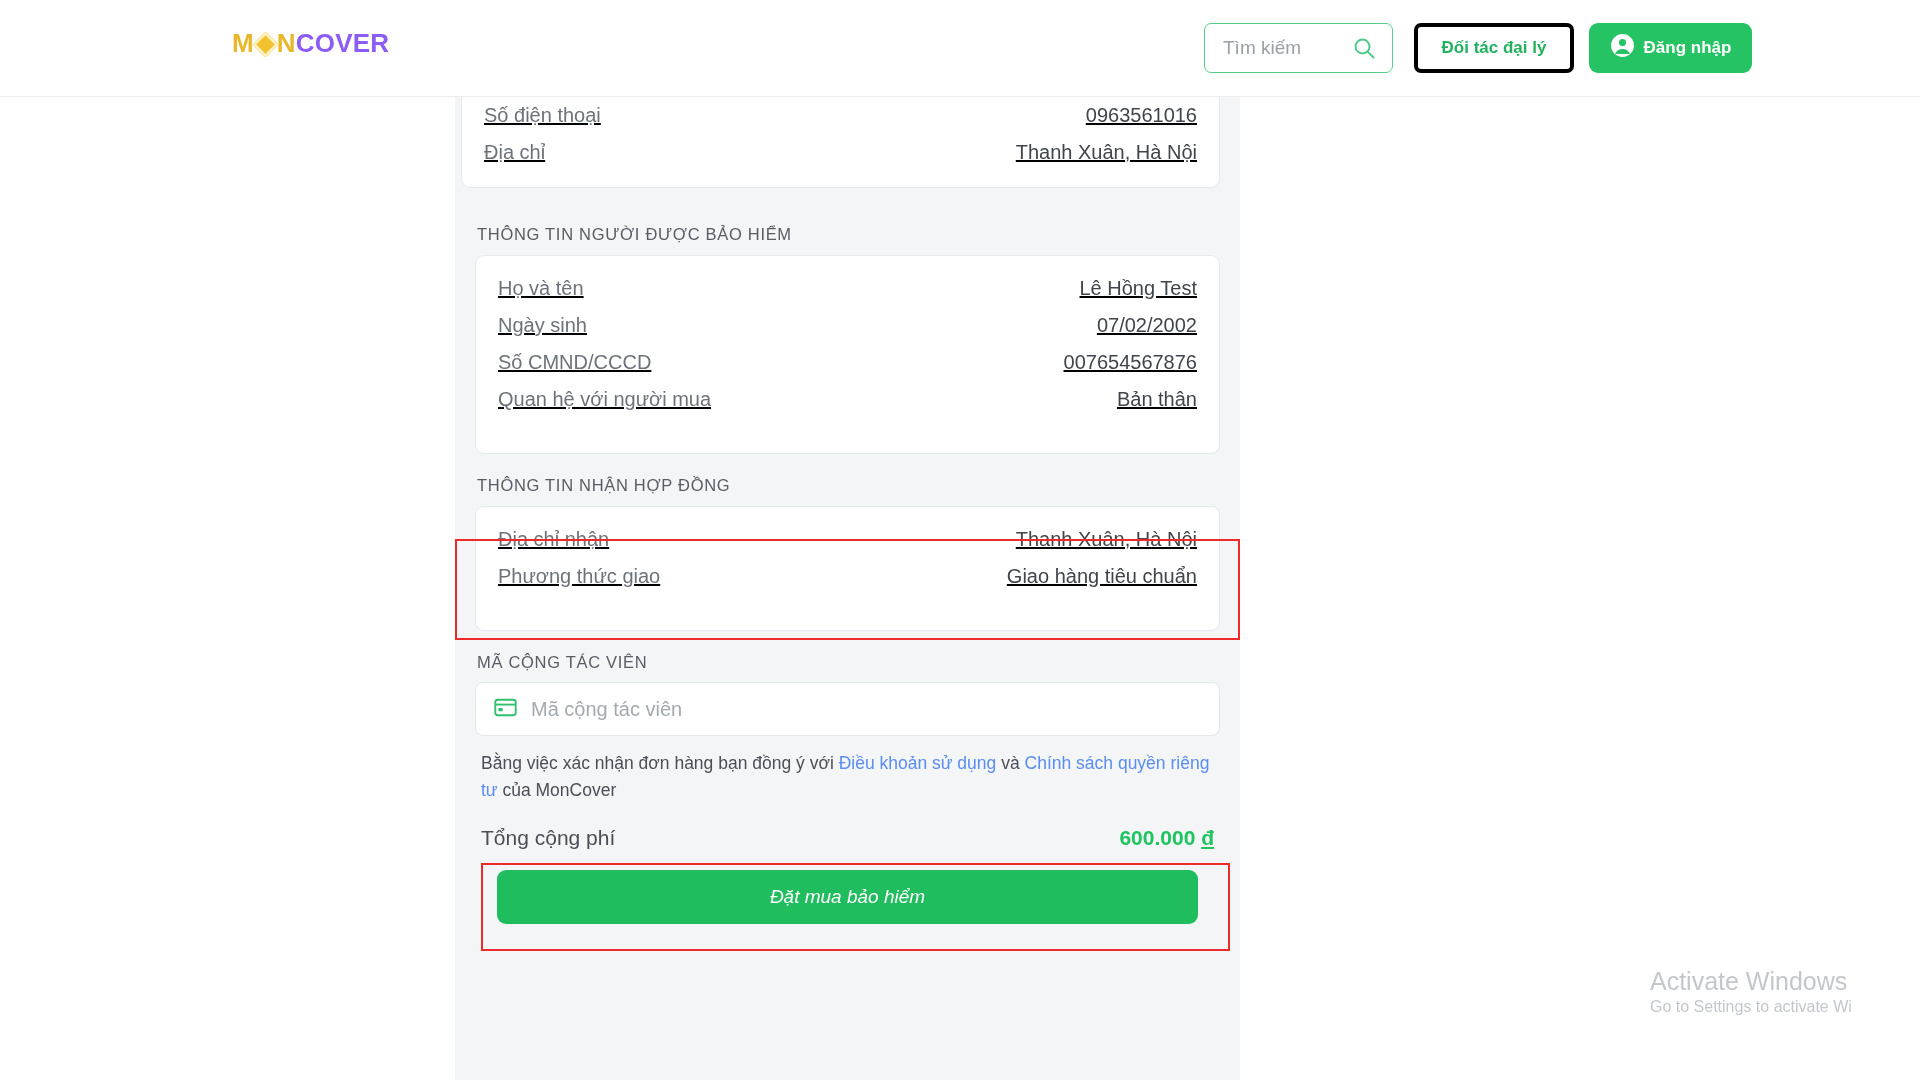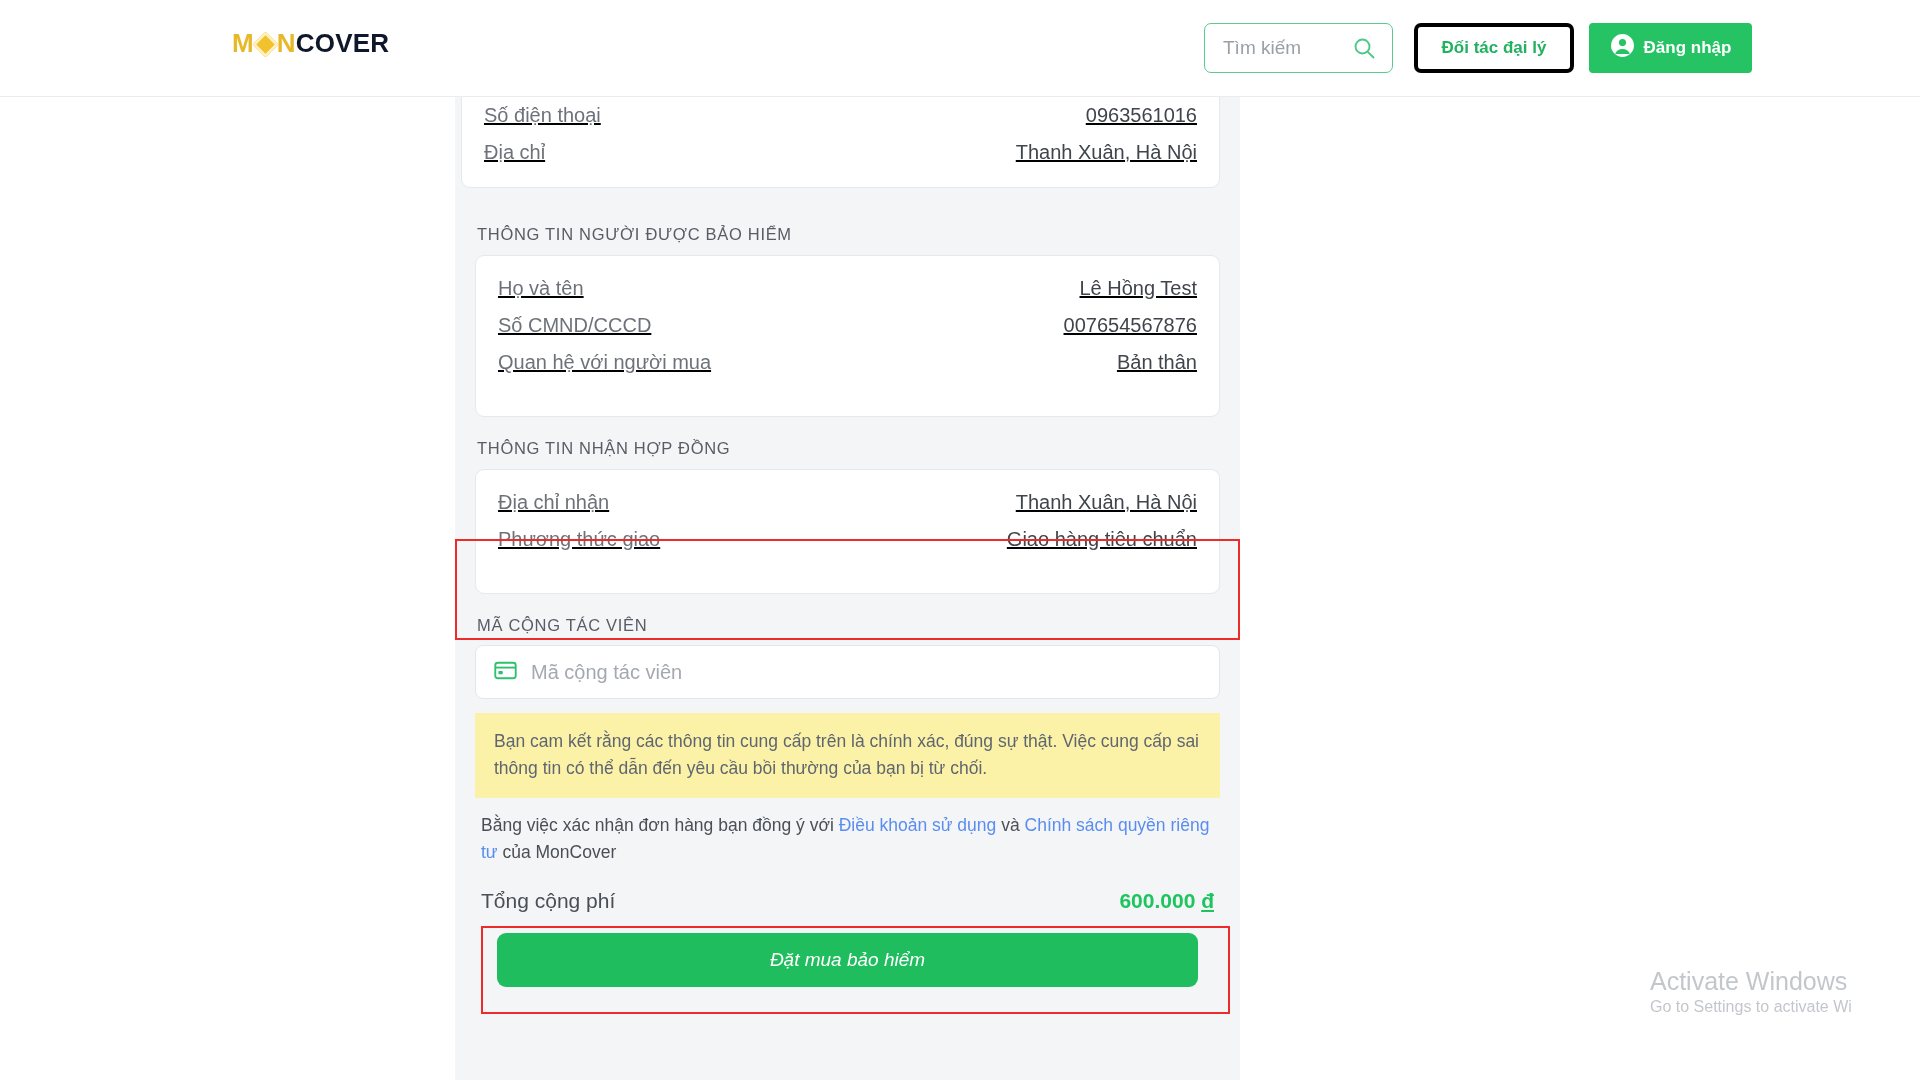--- a/index.html
+++ b/index.html
@@ -27,21 +27,21 @@
   }
   .logo .l-m { color: #e8b82b; }
   .logo .l-dia {
     display: inline-block; width: 19px; height: 19px;
     background: #f2c12e; transform: rotate(45deg);
     margin: 0 2px; border-radius: 3px;
     box-shadow: inset 0 0 0 3px #fff0bf;
     position: relative; top: 1px;
   }
   .logo .l-n { color: #e8b82b; }
-  .logo .l-cover { color: #0f172a; }
+  .logo .l-cover { color: #8b5cf6; }
 
   .nav {
     position: absolute; left: 406px; top: 29px;
     display: flex; align-items: center; gap: 36px;
   }
   .nav-item {
     font-size: 20.5px; color: #484c52; cursor: pointer;
     display: flex; align-items: center; gap: 9px;
     white-space: nowrap;
   }
@@ -69,21 +69,21 @@
     width: 160px; height: 50px;
     border: 4px solid #000000; border-radius: 7px;
     background: #fff;
     display: flex; align-items: center; justify-content: center;
     font-size: 17px; font-weight: 700; color: #22b15f;
     cursor: pointer; white-space: nowrap;
   }
   .login-btn {
     position: absolute; left: 1589px; top: 23px;
     width: 163px; height: 50px;
-    border-radius: 4px; background: #25c364;
+    border-radius: 9px; background: #25c364;
     display: flex; align-items: center; justify-content: center; gap: 9px;
     font-size: 17px; font-weight: 700; color: #ffffff;
     cursor: pointer; white-space: nowrap;
   }
 
   
   .page-bg {
     position: absolute; top: 97px; left: 0;
     width: 1920px; height: 983px; background: #ffffff;
   }
@@ -251,20 +251,24 @@
 
     <div style="height:106px"></div>
 
     <div class="sec-title">THÔNG TIN NGƯỜI ĐƯỢC BẢO HIỂM</div>
     <div class="card">
       <div class="row">
         <span class="k">Họ và tên</span>
         <span class="v">Lê Hồng Test</span>
       </div>
       <div class="row">
+        <span class="k">Ngày sinh</span>
+        <span class="v">07/02/2002</span>
+      </div>
+      <div class="row">
         <span class="k">Số CMND/CCCD</span>
         <span class="v">007654567876</span>
       </div>
       <div class="row">
         <span class="k">Quan hệ với người mua</span>
         <span class="v">Bản thân</span>
       </div>
     </div>
 
     <div class="sec-title">THÔNG TIN NHẬN HỢP ĐỒNG</div>
@@ -286,21 +290,20 @@
           <svg width="25" height="25" viewBox="0 0 24 24" fill="none" stroke="#2fc06f" stroke-width="1.8">
             <rect x="2.2" y="4.6" width="19.6" height="14.8" rx="2.4"></rect>
             <line x1="2.2" y1="9.2" x2="21.8" y2="9.2"></line>
             <rect x="5.2" y="12.4" width="4.2" height="3.2" rx="0.8" fill="#2fc06f" stroke="none"></rect>
           </svg>
         </span>
         <span class="ph">Mã cộng tác viên</span>
       </div>
     </div>
 
-    <div class="notice">Bạn cam kết rằng các thông tin cung cấp trên là chính xác, đúng sự thật. Việc cung cấp sai thông tin có thể dẫn đến yêu cầu bồi thường của bạn bị từ chối.</div>
 
     <div class="terms">
       <span>Bằng việc xác nhận đơn hàng bạn đồng ý với </span><a>Điều khoản sử dụng</a><span> và </span><a>Chính sách quyền riêng tư</a><span> của MonCover</span>
     </div>
 
     <div class="total">
       <span class="lbl">Tổng cộng phí</span>
       <span class="amt"><span>600.000</span> <u>đ</u></span>
     </div>
 

